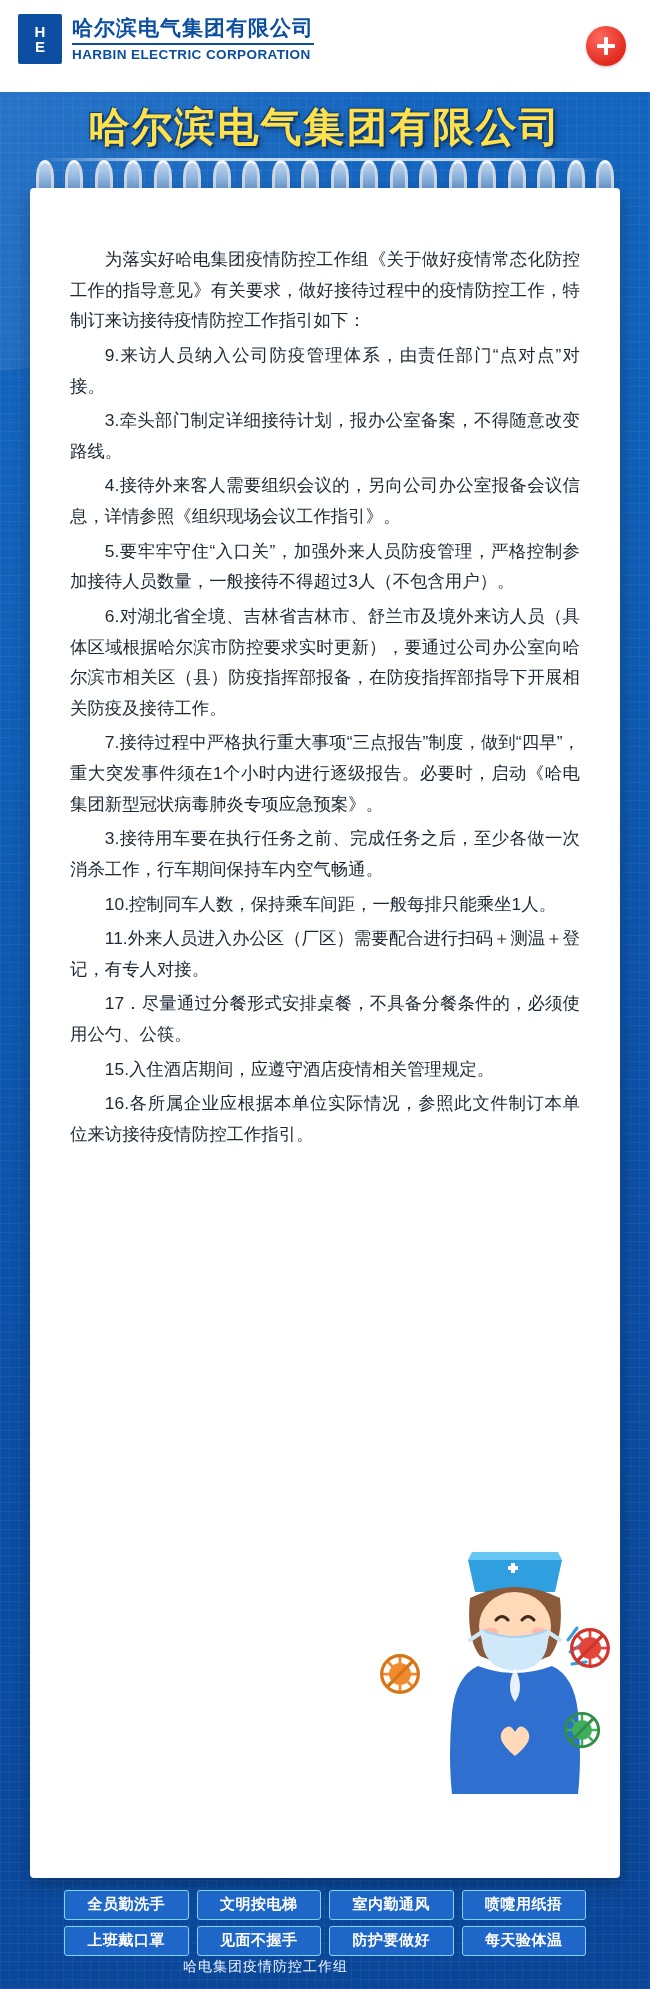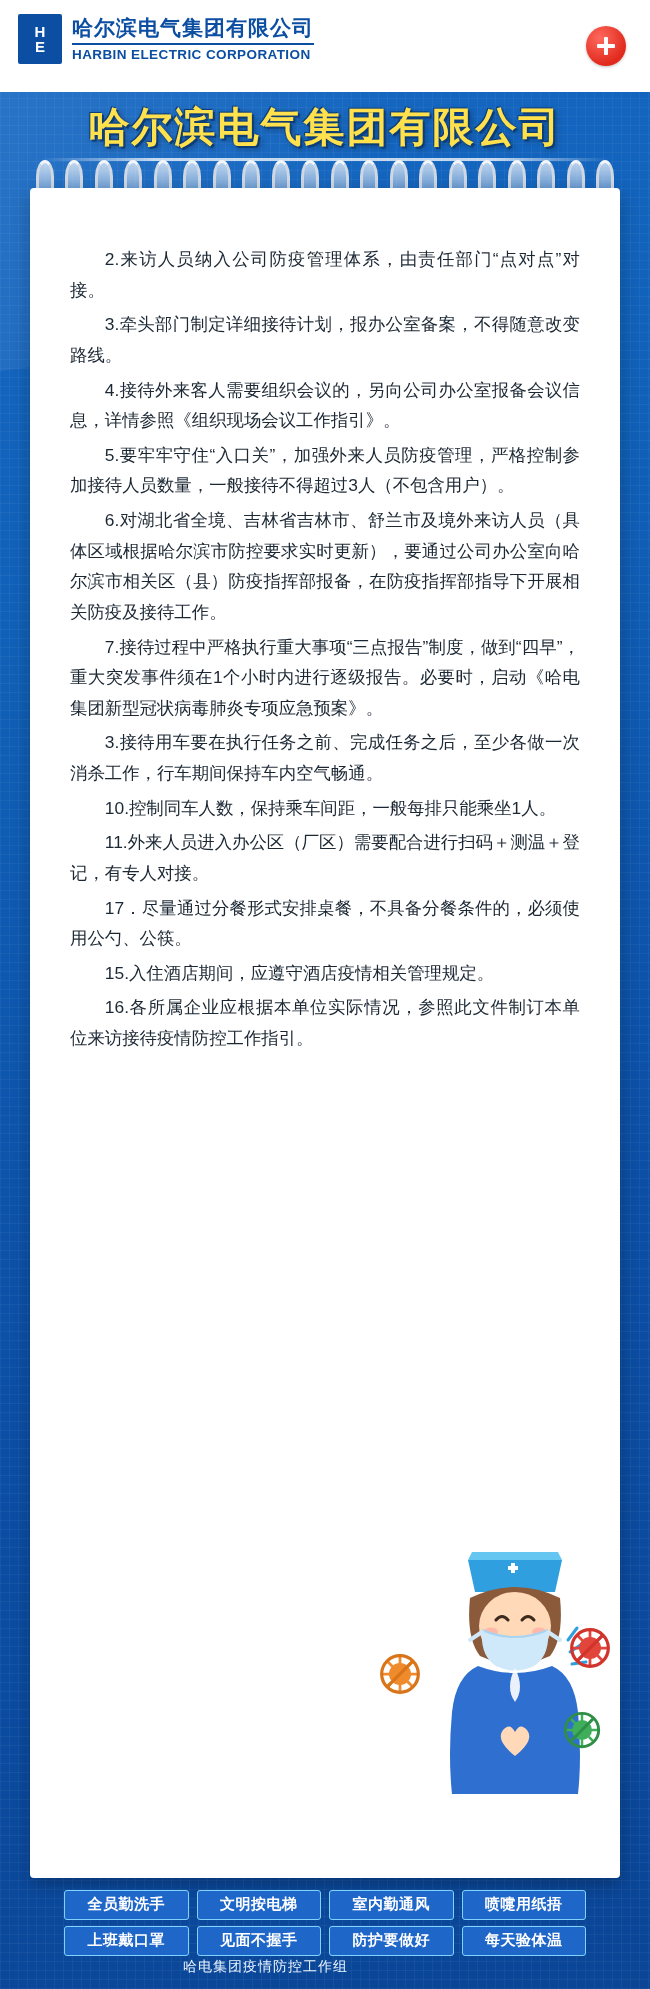--- a/index.html
+++ b/index.html
@@ -264,21 +264,22 @@
     <div class="ring"></div>
     <div class="ring"></div>
     <div class="ring"></div>
     <div class="ring"></div>
     <div class="ring"></div>
     <div class="ring"></div>
   </div>
 
   <div class="sheet">
     <div class="sheet-inner">
-      <p class="para">2.来访人员纳入公司防疫管理体系，由责任部门“点对点”对接。</p>
+      <p class="para">为落实好哈电集团疫情防控工作组《关于做好疫情常态化防控工作的指导意见》有关要求，做好接待过程中的疫情防控工作，特制订来访接待疫情防控工作指引如下：</p>
+      <p class="para">9.来访人员纳入公司防疫管理体系，由责任部门“点对点”对接。</p>
       <p class="para">3.牵头部门制定详细接待计划，报办公室备案，不得随意改变路线。</p>
       <p class="para">4.接待外来客人需要组织会议的，另向公司办公室报备会议信息，详情参照《组织现场会议工作指引》。</p>
       <p class="para">5.要牢牢守住“入口关”，加强外来人员防疫管理，严格控制参加接待人员数量，一般接待不得超过3人（不包含用户）。</p>
       <p class="para">6.对湖北省全境、吉林省吉林市、舒兰市及境外来访人员（具体区域根据哈尔滨市防控要求实时更新），要通过公司办公室向哈尔滨市相关区（县）防疫指挥部报备，在防疫指挥部指导下开展相关防疫及接待工作。</p>
       <p class="para">7.接待过程中严格执行重大事项“三点报告”制度，做到“四早”，重大突发事件须在1个小时内进行逐级报告。必要时，启动《哈电集团新型冠状病毒肺炎专项应急预案》。</p>
       <p class="para">3.接待用车要在执行任务之前、完成任务之后，至少各做一次消杀工作，行车期间保持车内空气畅通。</p>
       <p class="para">10.控制同车人数，保持乘车间距，一般每排只能乘坐1人。</p>
       <p class="para">11.外来人员进入办公区（厂区）需要配合进行扫码＋测温＋登记，有专人对接。</p>
       <p class="para">17．尽量通过分餐形式安排桌餐，不具备分餐条件的，必须使用公勺、公筷。</p>
       <p class="para">15.入住酒店期间，应遵守酒店疫情相关管理规定。</p>

